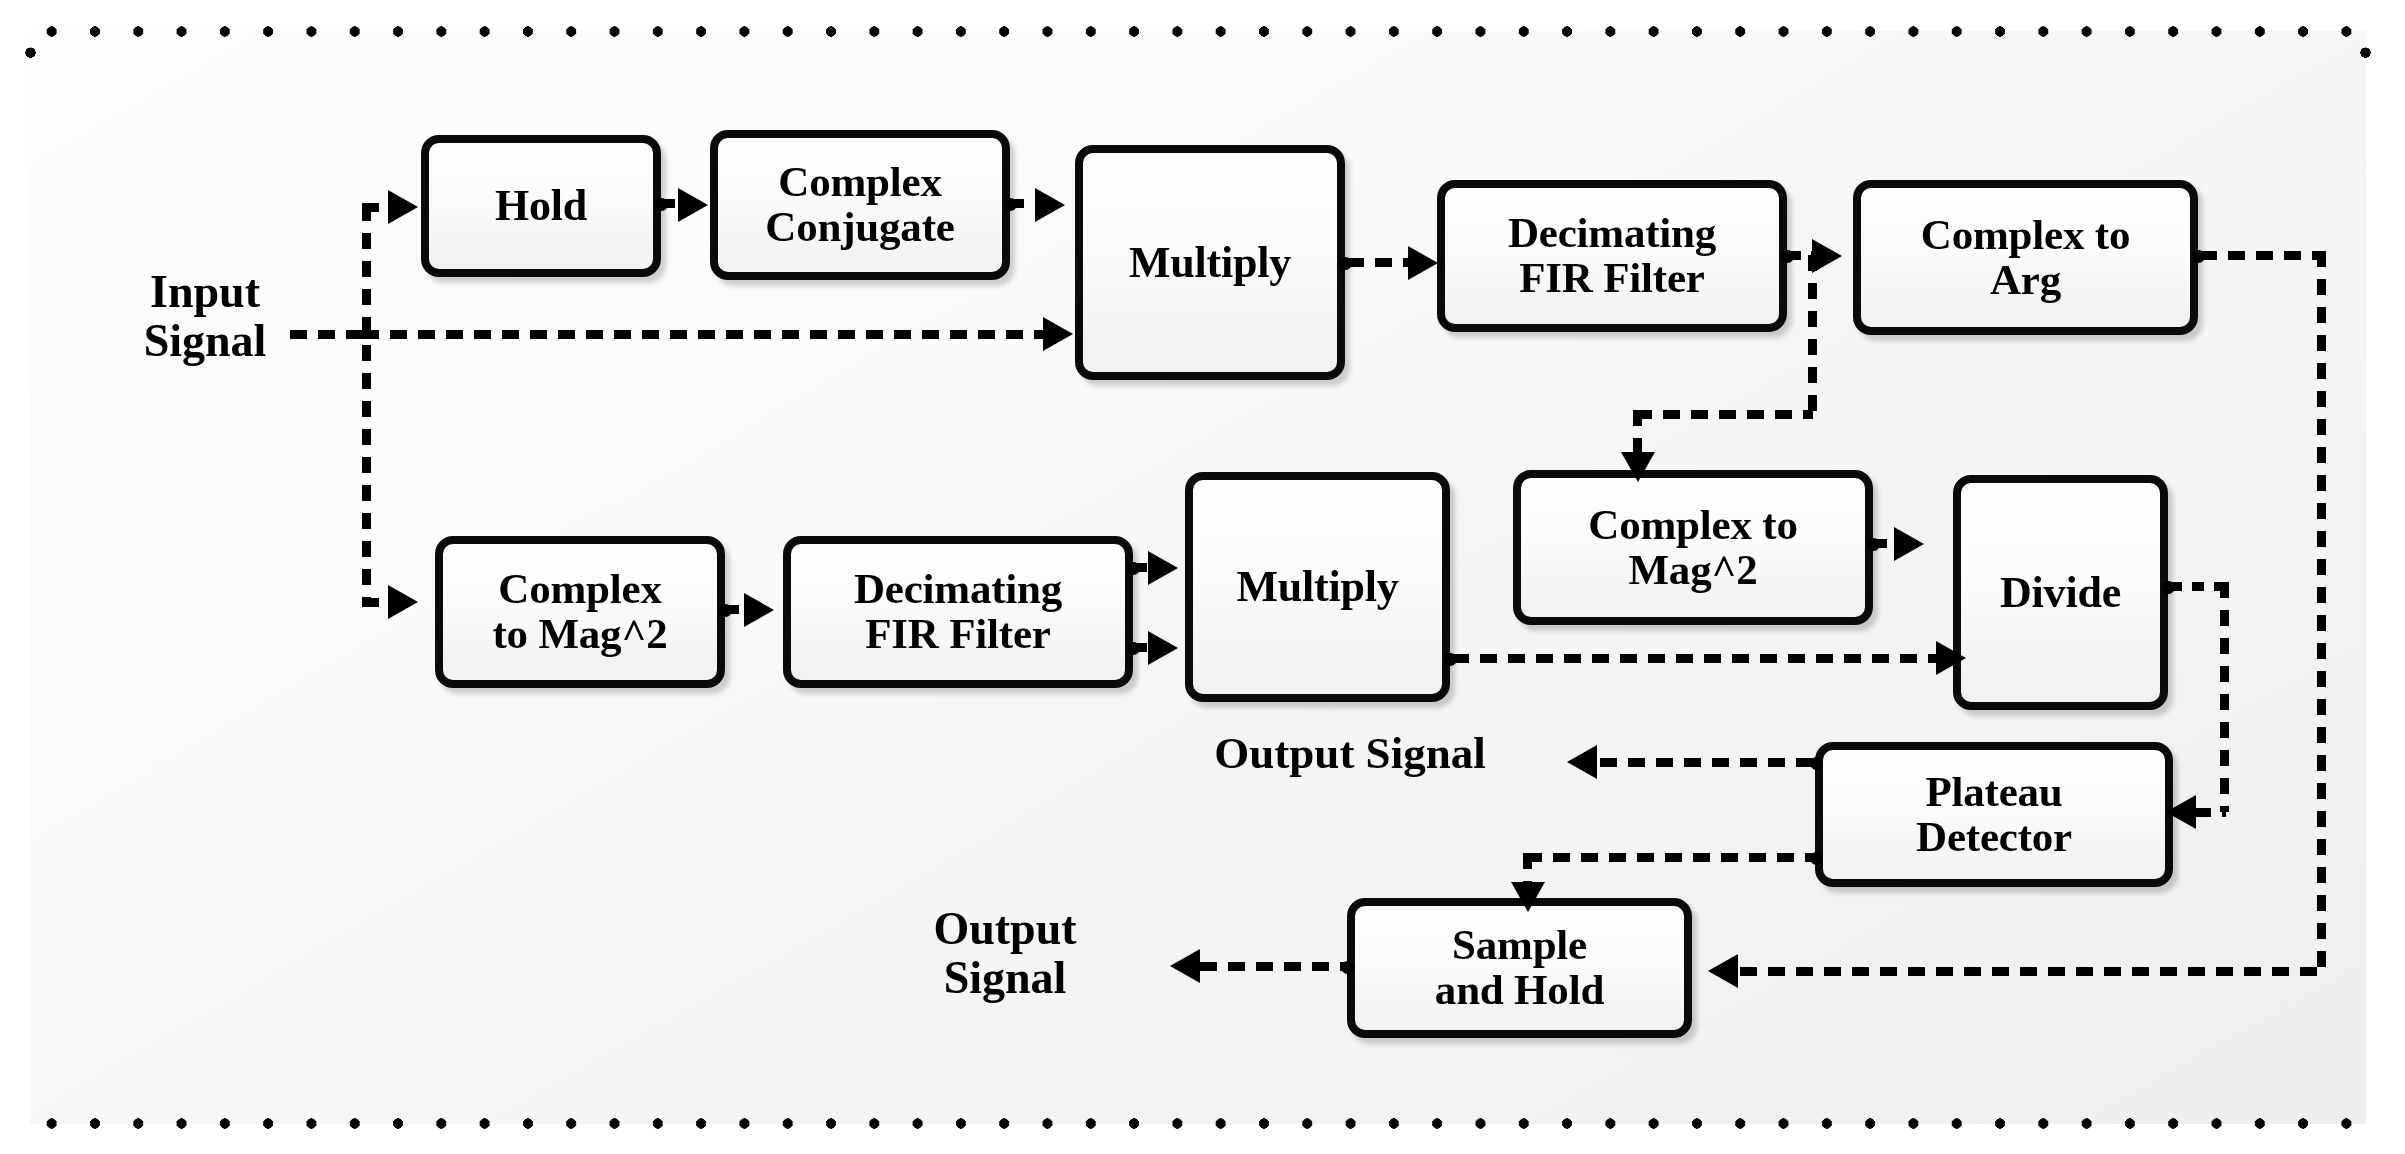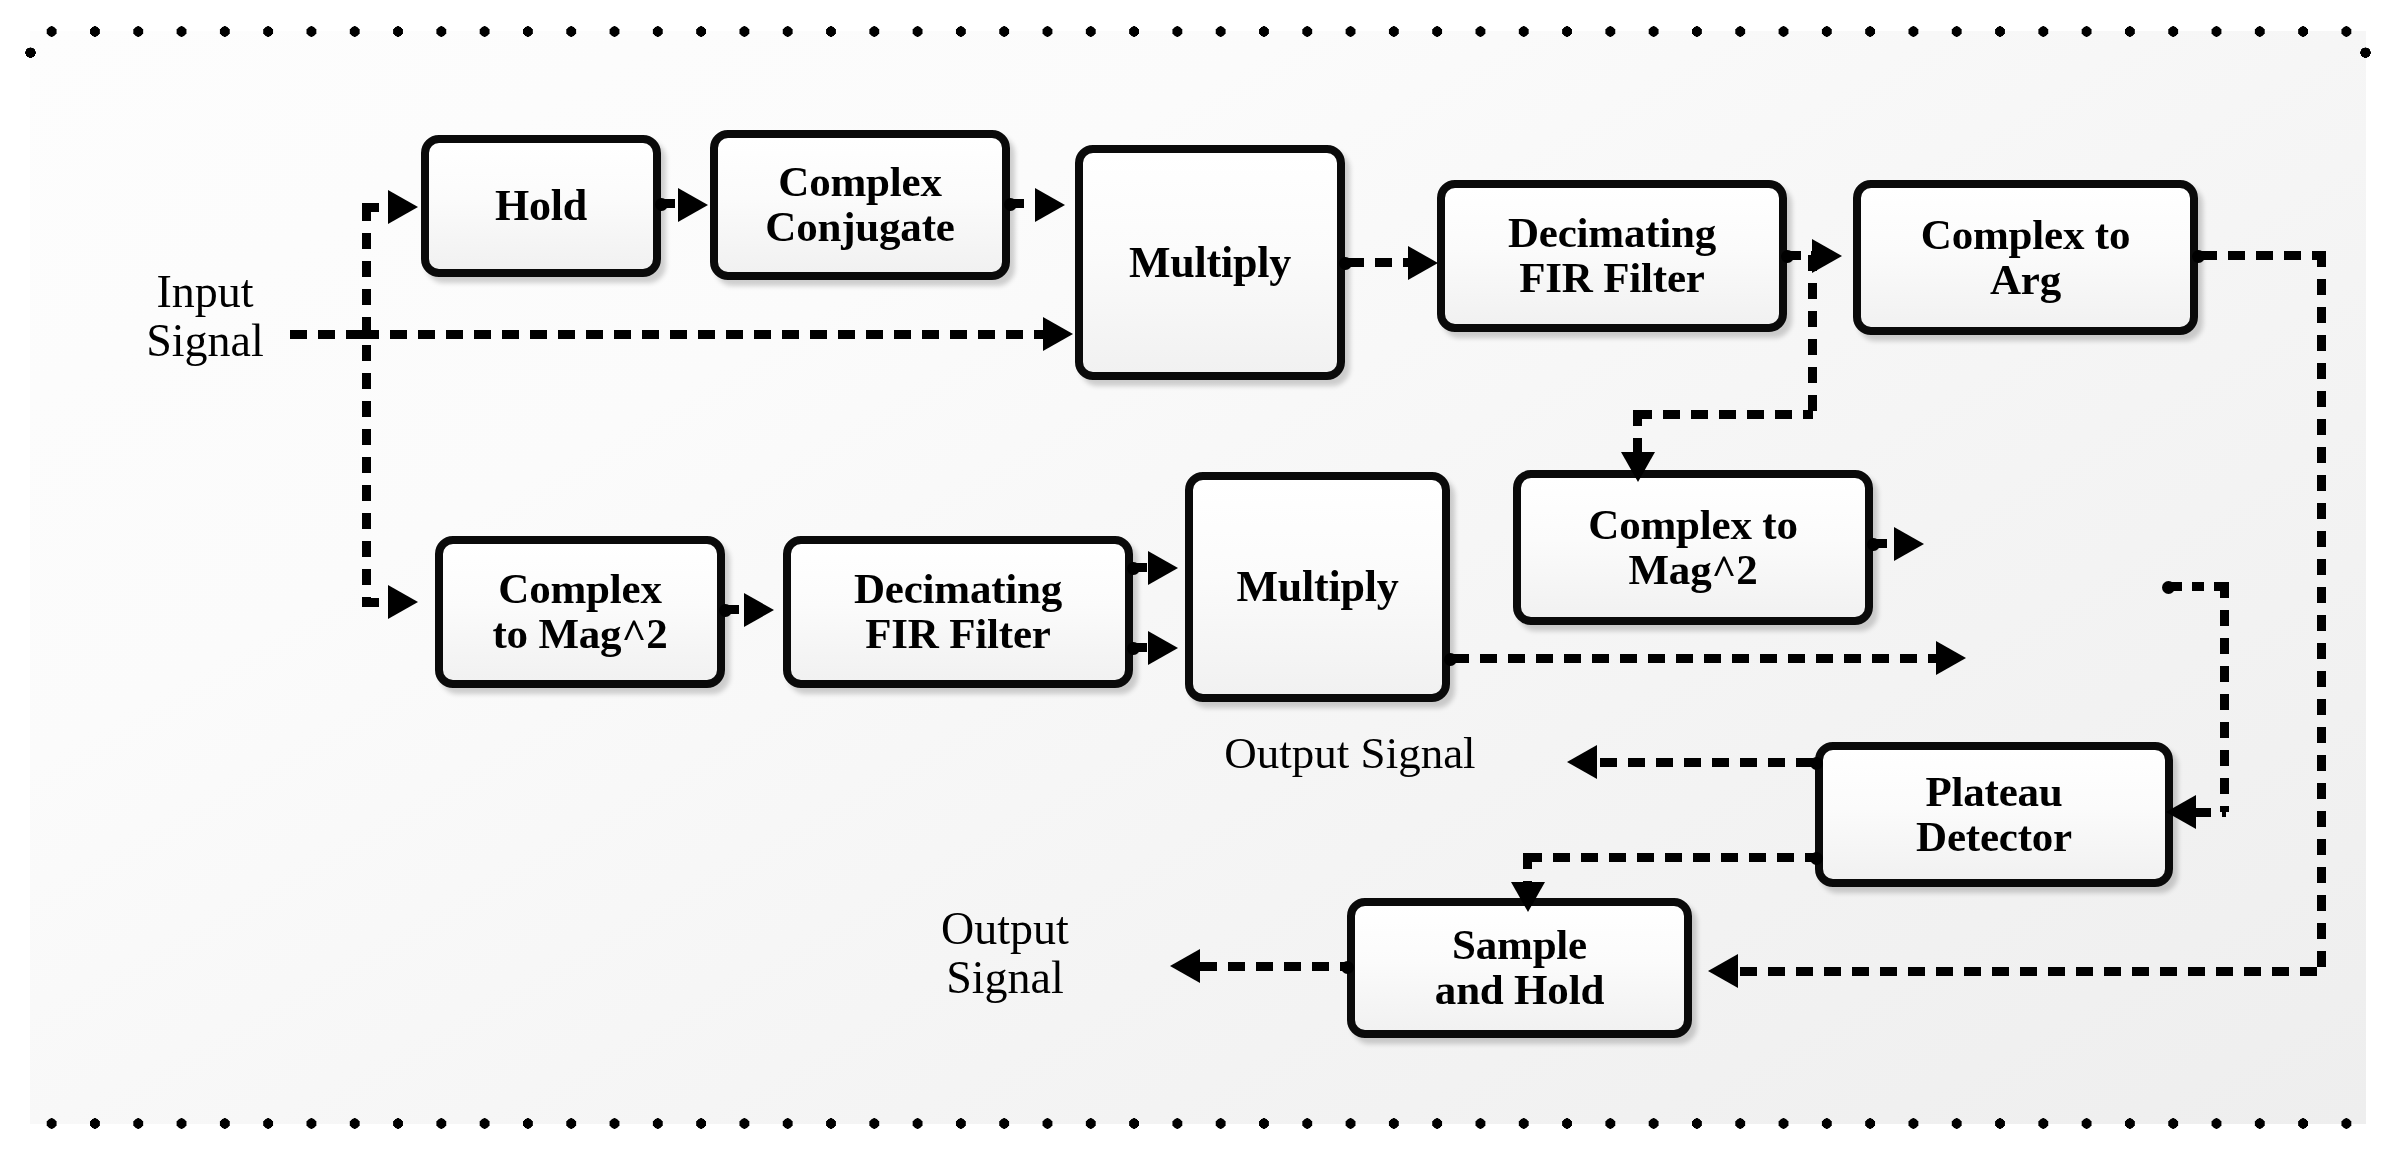--- a/index.html
+++ b/index.html
@@ -48,21 +48,21 @@
     line-height:1.04;
     color:#000;
     letter-spacing:-0.2px;
     z-index:6;
   }
   .blk span{display:block;padding:0 6px;}
 
   
   .lbl{
     position:absolute;
-    font-weight:normal;
+    font-weight:bold;
     font-size:46px;
     line-height:1.06;
     color:#000;
     text-align:center;
     z-index:7;
     white-space:pre-line;
   }
 
   
   .hseg{
@@ -189,20 +189,23 @@
   <div class="hseg" style="left:1452px;top:654px;width:486px;"></div>
   <div class="arr right" style="left:1936px;top:641px;"></div>
 
   <div class="blk" style="left:1513px;top:470px;width:360px;height:155px;font-size:43px;">
     <span>Complex to<br>Mag^2</span>
   </div>
   <div class="dot" style="left:1867px;top:538px;"></div>
   <div class="hseg fine" style="left:1875px;top:539px;width:20px;"></div>
   <div class="arr right" style="left:1894px;top:527px;"></div>
 
+  <div class="blk" style="left:1953px;top:475px;width:215px;height:235px;">
+    <span>Divide</span>
+  </div>
   <div class="dot" style="left:2162px;top:581px;"></div>
 
   <div class="hseg fine" style="left:2170px;top:582px;width:56px;"></div>
   <div class="vseg" style="left:2220px;top:582px;height:230px;"></div>
   <div class="hseg" style="left:2194px;top:808px;width:32px;"></div>
   <div class="arr left" style="left:2166px;top:795px;"></div>
 
   <div class="blk" style="left:1815px;top:742px;width:358px;height:145px;font-size:43px;">
     <span>Plateau<br>Detector</span>
   </div>

